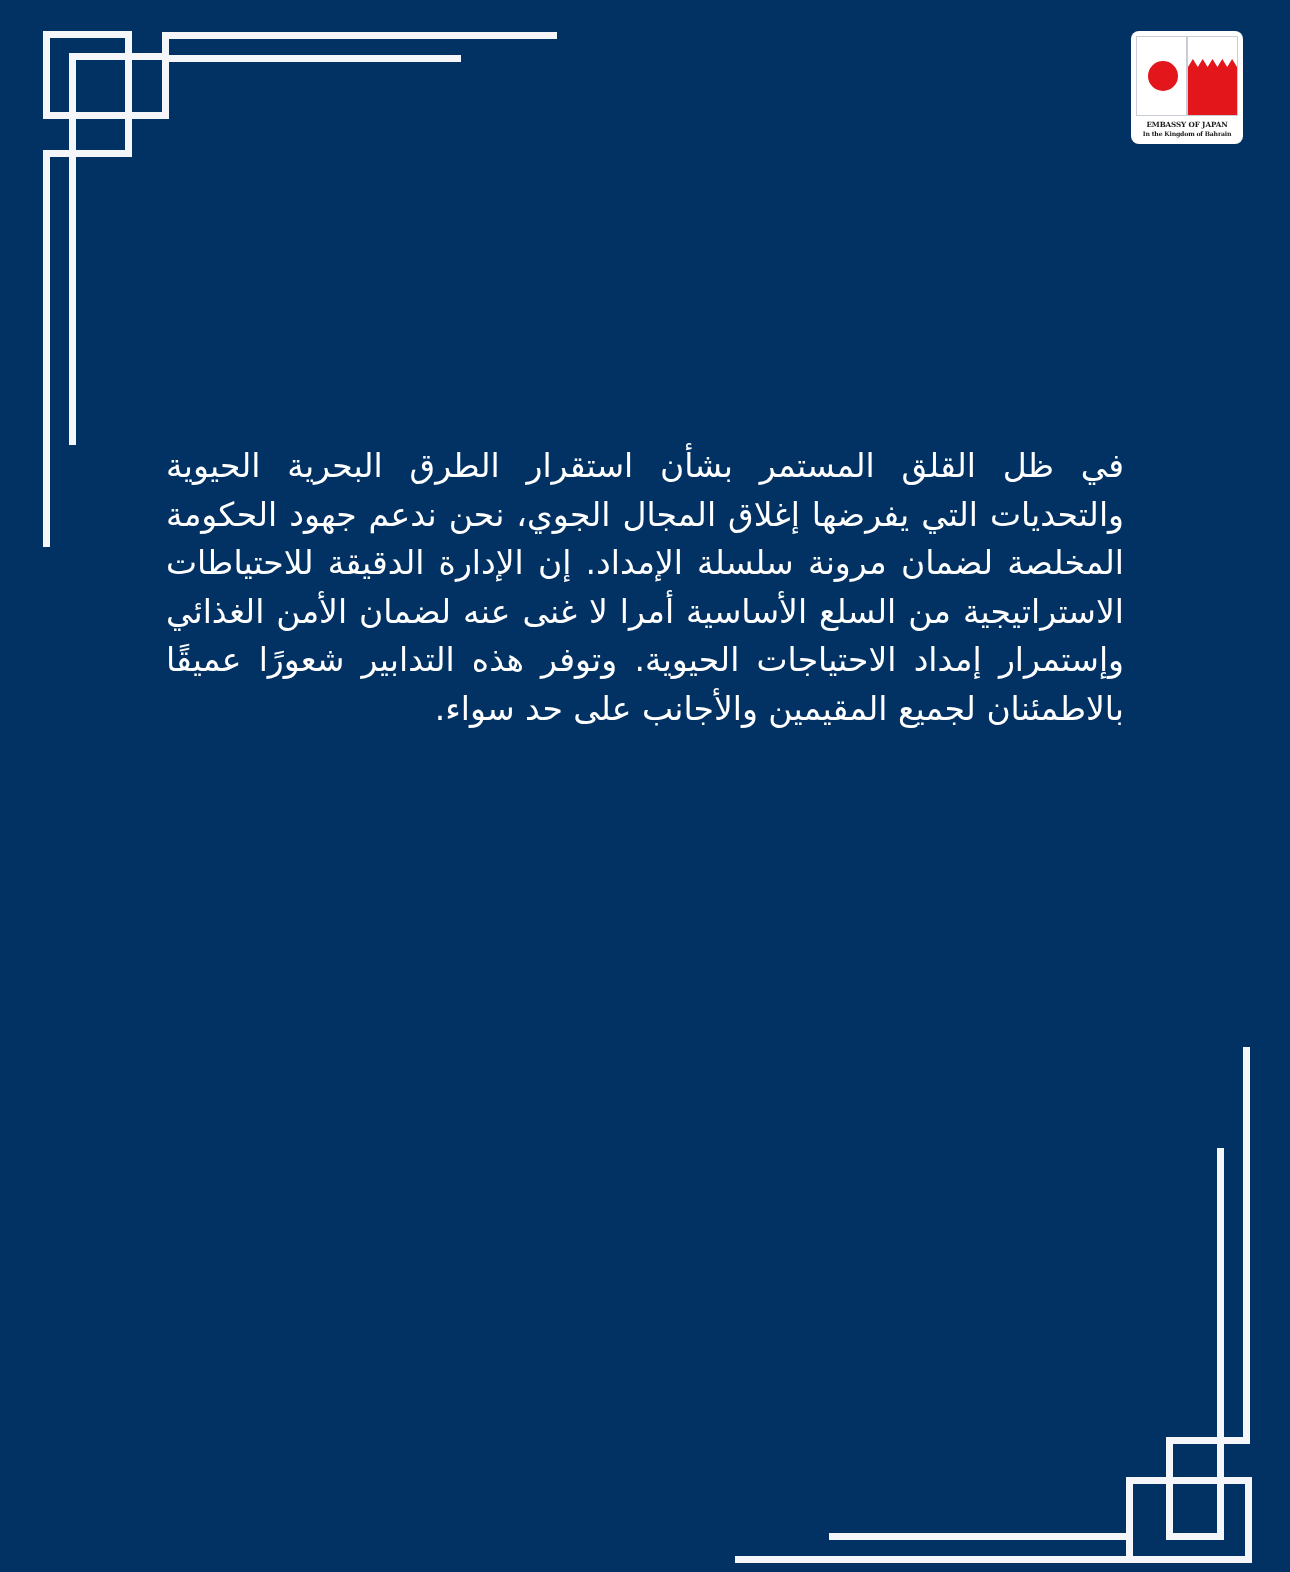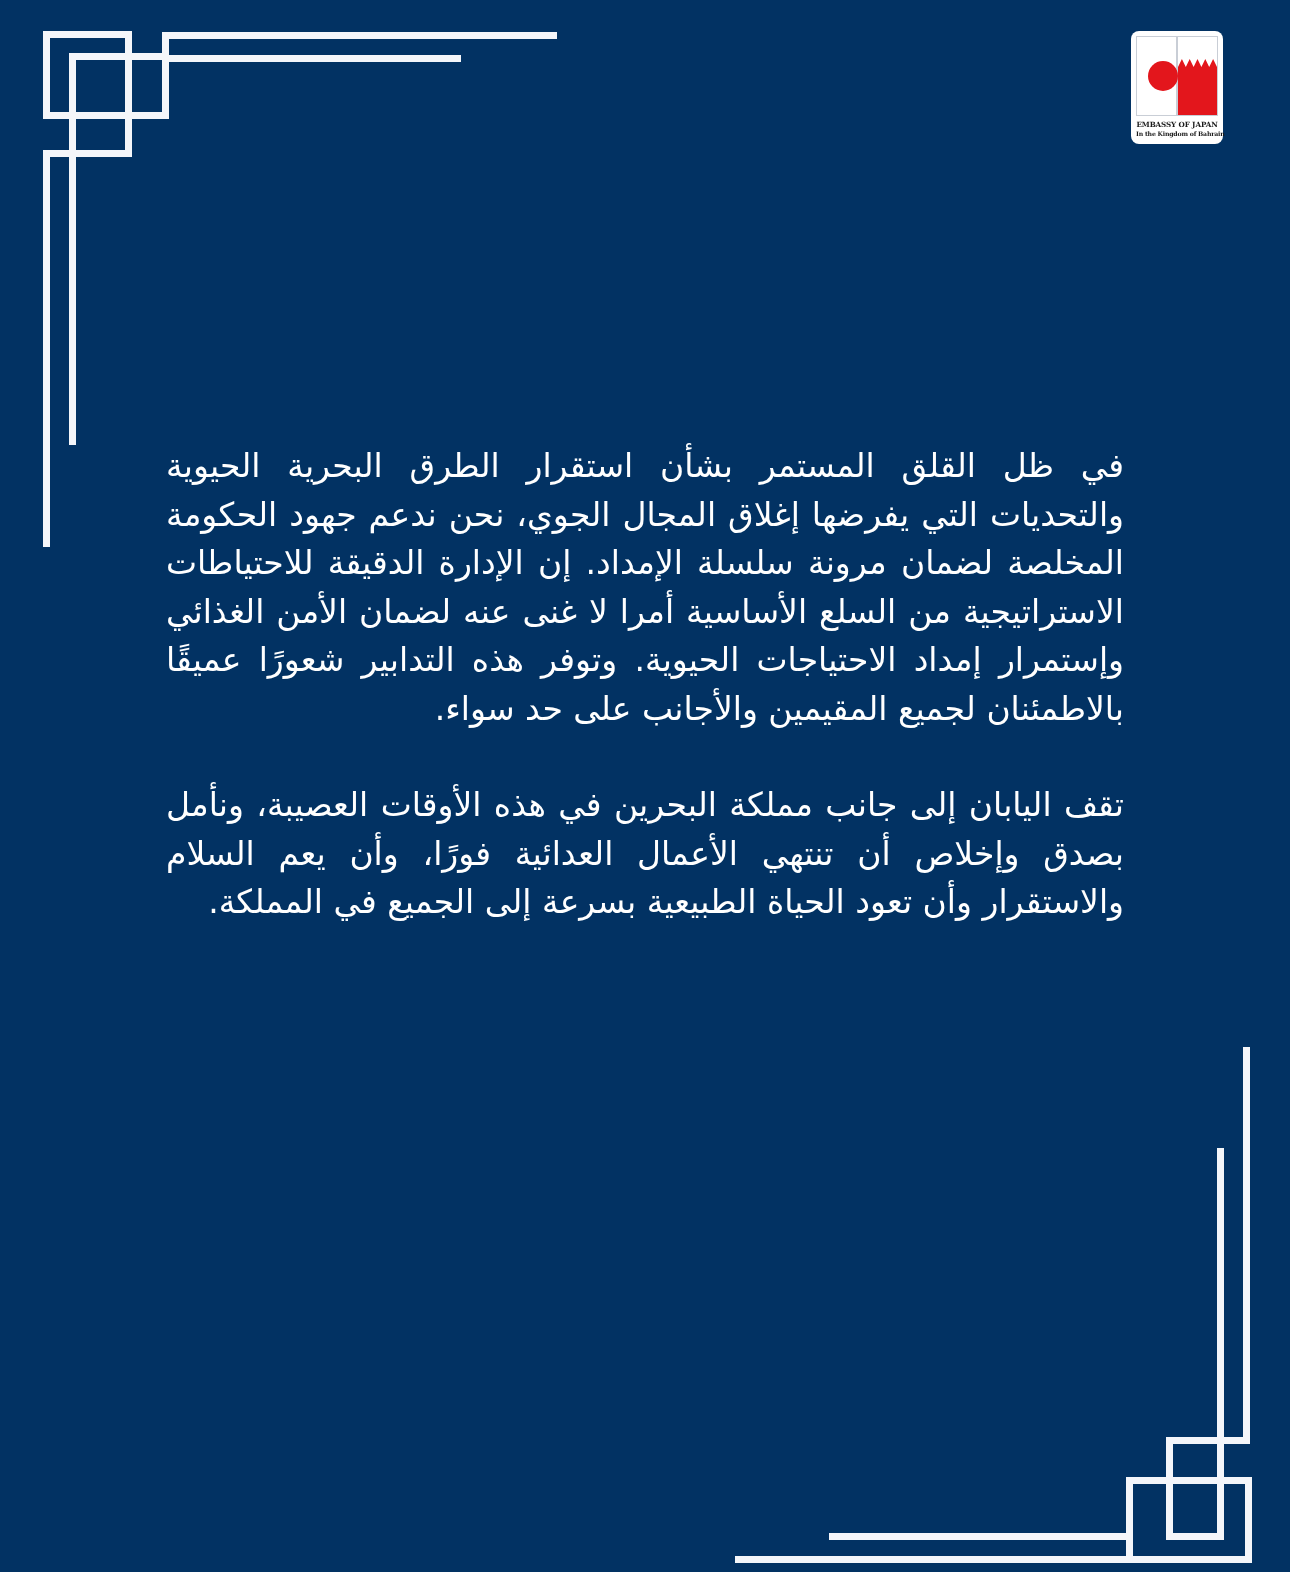--- a/index.html
+++ b/index.html
@@ -21,21 +21,21 @@
     .box {
       position: absolute;
       border: 7px solid #f4f6fa;
       box-sizing: border-box;
     }
     
     .logo {
       position: absolute;
       left: 1131px;
       top: 31px;
-      width: 92px;
+      width: 112px;
       height: 113px;
       background: #ffffff;
       border-radius: 8px;
       box-sizing: border-box;
       padding: 5px 5px 4px 5px;
     }
     .logo-flags {
       display: flex;
       height: 78px;
       border: 1px solid #c9ced6;
@@ -143,21 +143,20 @@
         <polygon fill="#e3161c" points="0,30 5,22 10,30 15,22 20,30 25,22 30,30 35,22 40,30 45,22 50,30 50,78 0,78"></polygon>
       </svg>
     </div>
   </div>
   <div class="logo-title">EMBASSY OF JAPAN</div>
   <div class="logo-sub">In the Kingdom of Bahrain</div>
 </div>
 
 <div class="content">
   <p>في ظل القلق المستمر بشأن استقرار الطرق البحرية الحيوية والتحديات التي يفرضها إغلاق المجال الجوي، نحن ندعم جهود الحكومة المخلصة لضمان مرونة سلسلة الإمداد. إن الإدارة الدقيقة للاحتياطات الاستراتيجية من السلع الأساسية أمرا لا غنى عنه لضمان الأمن الغذائي وإستمرار إمداد الاحتياجات الحيوية. وتوفر هذه التدابير شعورًا عميقًا بالاطمئنان لجميع المقيمين والأجانب على حد سواء.</p>
-  <p>تقف اليابان إلى جانب مملكة البحرين في هذه الأوقات العصيبة، ونأمل بصدق وإخلاص أن تنتهي الأعمال العدائية فورًا، وأن يعم السلام والاستقرار وأن تعود الحياة الطبيعية بسرعة إلى الجميع في المملكة.</p>
 </div>
 
 <div>
 
   <div class="line" style="left:1243px; top:1047px; width:7px; height:397px;"></div>
 
   <div class="line" style="left:1217px; top:1148px; width:7px; height:333px;"></div>
 
   <div class="line" style="left:1166px; top:1437px; width:84px; height:7px;"></div>
 

